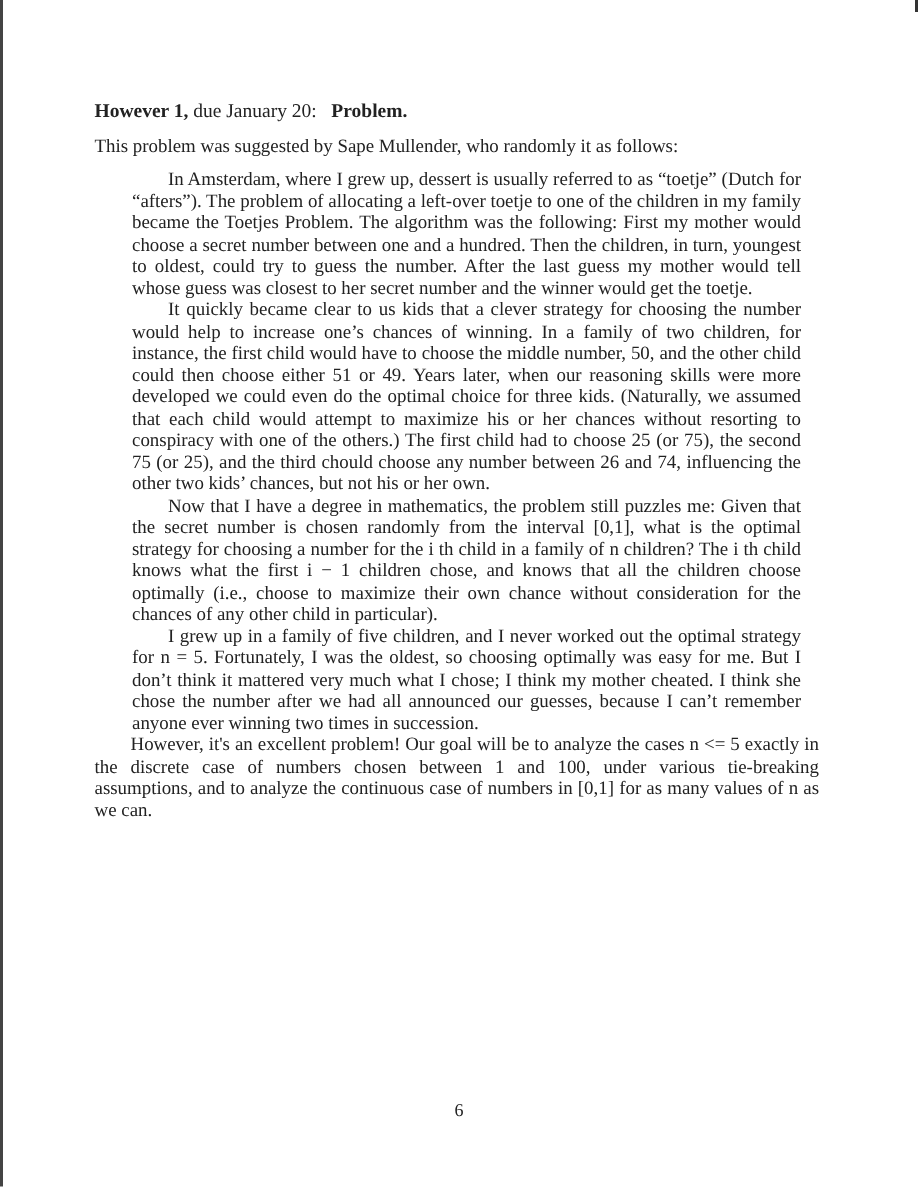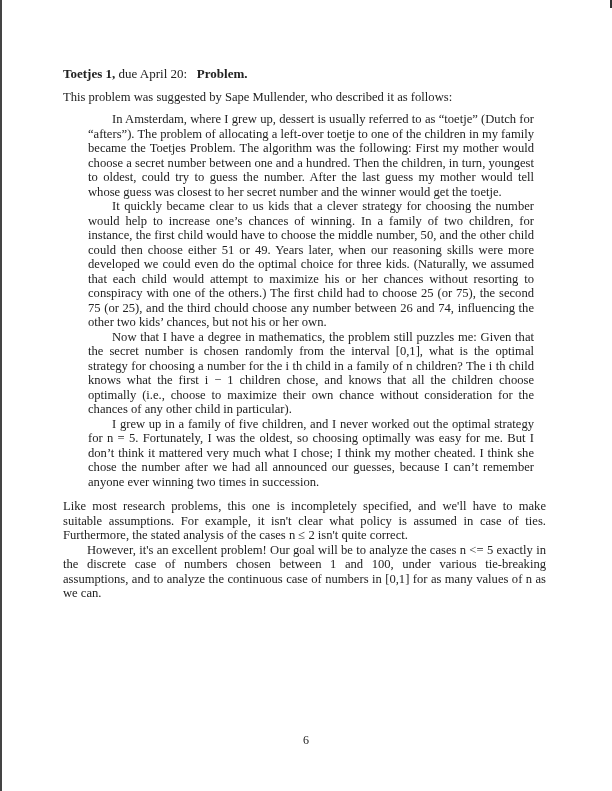--- a/index.html
+++ b/index.html
@@ -20,28 +20,27 @@
   .page-number { position: absolute; left: 0; width: 612px; top: 733px; text-align: center; font-family: "Liberation Serif", serif; font-size: 12px; }
 </style>
 </head>
 <body>
 
 <div class="left-edge"></div>
 <div class="top-mark"></div>
 
 <div class="page">
   <div class="heading">
-    <b>Toetjes 1,</b><span> due April 20:</span>&nbsp;&nbsp;&nbsp;<b>Problem.</b>
+    <b>However 1,</b><span> due January 20:</span>&nbsp;&nbsp;&nbsp;<b>Problem.</b>
   </div>
-  <div class="intro">This problem was suggested by Sape Mullender, who described it as follows:</div>
+  <div class="intro">This problem was suggested by Sape Mullender, who randomly it as follows:</div>
   <div class="quote">
     <p>In Amsterdam, where I grew up, dessert is usually referred to as “toetje” (Dutch for “afters”). The problem of allocating a left-over toetje to one of the children in my family became the Toetjes Problem. The algorithm was the following: First my mother would choose a secret number between one and a hundred. Then the children, in turn, youngest to oldest, could try to guess the number. After the last guess my mother would tell whose guess was closest to her secret number and the winner would get the toetje.</p>
     <p>It quickly became clear to us kids that a clever strategy for choosing the number would help to increase one’s chances of winning. In a family of two children, for instance, the first child would have to choose the middle number, 50, and the other child could then choose either 51 or 49. Years later, when our reasoning skills were more developed we could even do the optimal choice for three kids. (Naturally, we assumed that each child would attempt to maximize his or her chances without resorting to conspiracy with one of the others.) The first child had to choose 25 (or 75), the second 75 (or 25), and the third chould choose any number between 26 and 74, influencing the other two kids’ chances, but not his or her own.</p>
     <p>Now that I have a degree in mathematics, the problem still puzzles me: Given that the secret number is chosen randomly from the interval [0,1], what is the optimal strategy for choosing a number for the i th child in a family of n children? The i th child knows what the first i − 1 children chose, and knows that all the children choose optimally (i.e., choose to maximize their own chance without consideration for the chances of any other child in particular).</p>
     <p>I grew up in a family of five children, and I never worked out the optimal strategy for n = 5. Fortunately, I was the oldest, so choosing optimally was easy for me. But I don’t think it mattered very much what I chose; I think my mother cheated. I think she chose the number after we had all announced our guesses, because I can’t remember anyone ever winning two times in succession.</p>
   </div>
   <div class="body">
-    <p class="first">Like most research problems, this one is incompletely specified, and we'll have to make suitable assumptions. For example, it isn't clear what policy is assumed in case of ties. Furthermore, the stated analysis of the cases n ≤ 2 isn't quite correct.</p>
     <p>However, it's an excellent problem! Our goal will be to analyze the cases n &lt;= 5 exactly in the discrete case of numbers chosen between 1 and 100, under various tie-breaking assumptions, and to analyze the continuous case of numbers in [0,1] for as many values of n as we can.</p>
   </div>
 </div>
 
 <div class="page-number">6</div>
 
 </body></html>

